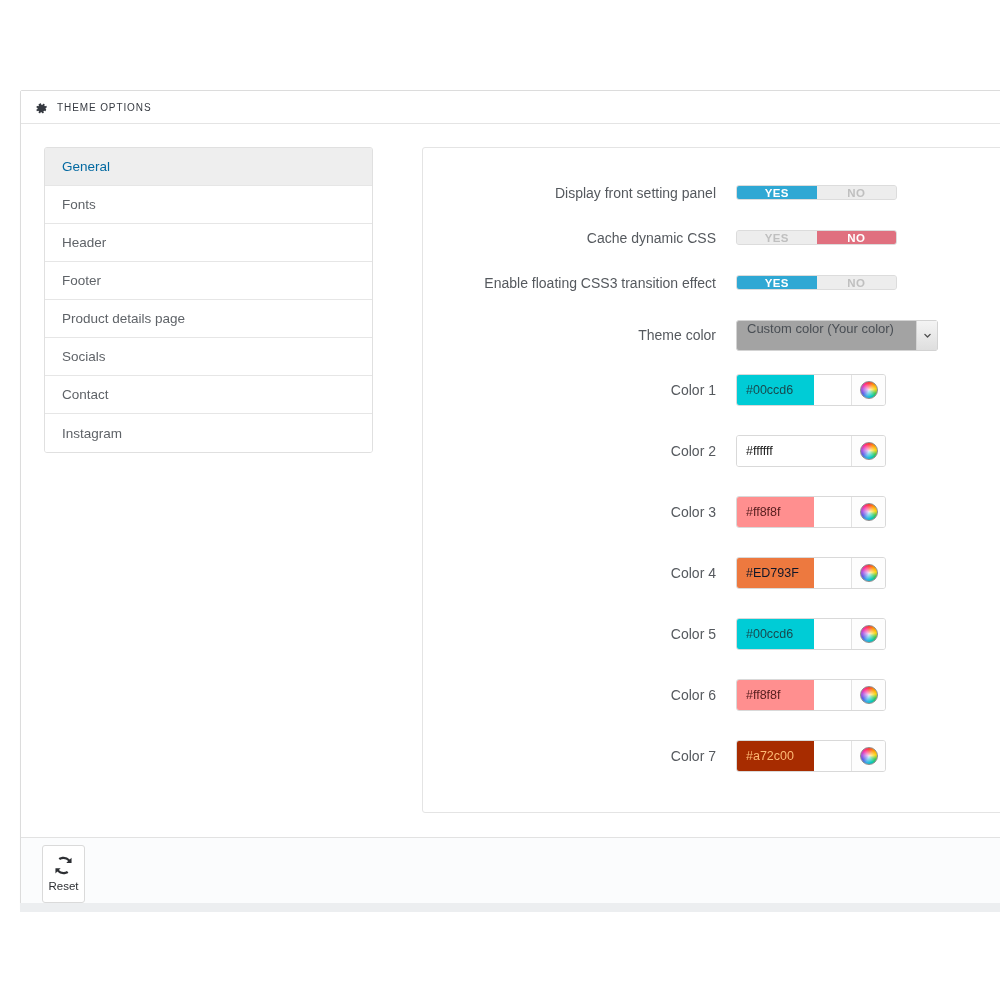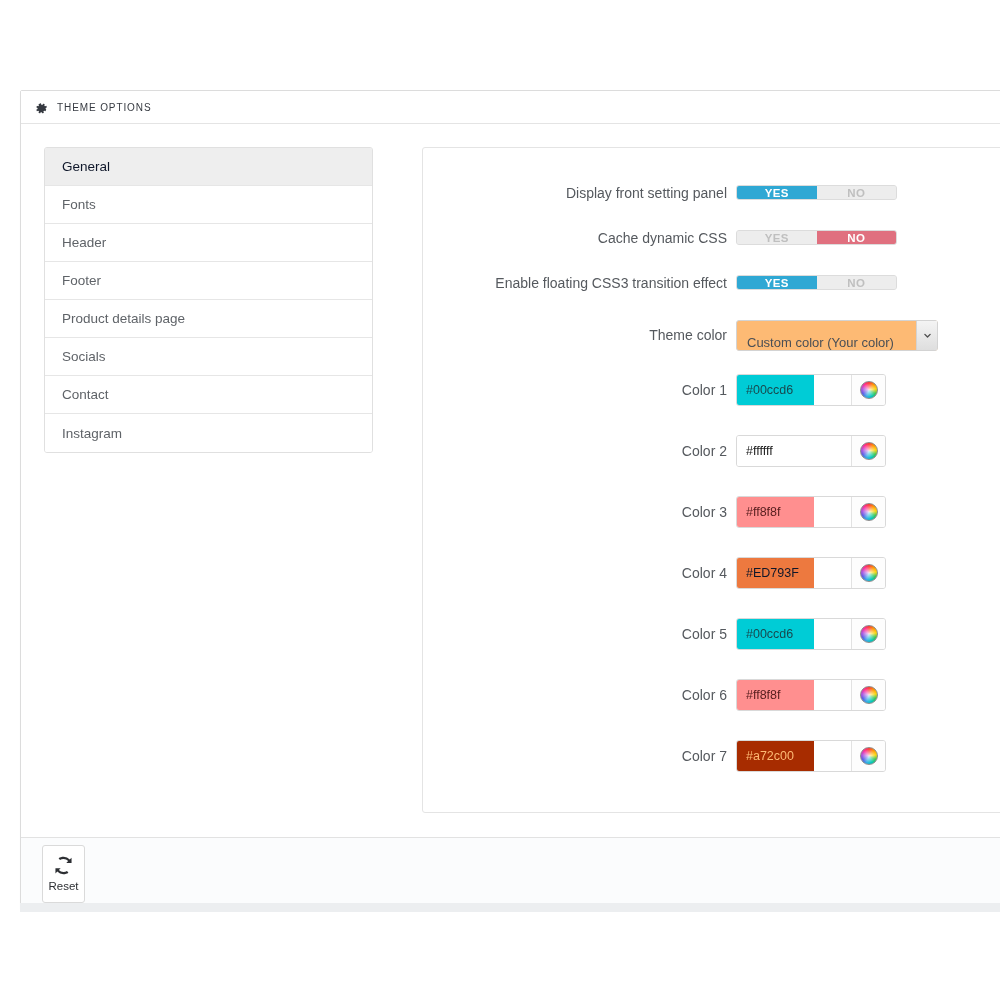--- a/index.html
+++ b/index.html
@@ -83,21 +83,21 @@
     font-size: 13.5px;
     color: #5f6368;
     background: #ffffff;
     border-bottom: 1px solid #e6e6e6;
     cursor: pointer;
     white-space: nowrap;
   }
   .sidebar-item:last-child { border-bottom: none; }
   .sidebar-item.active {
     background: #eeeeee;
-    color: #0f172a;
+    color: #0369a1;
   }
 
   
   .content-card {
     margin-left: 49px;
     margin-right: 0;
     flex: 1 1 auto;
     min-width: 0;
     border: 1px solid #e4e4e4;
     border-radius: 3px;
@@ -116,21 +116,21 @@
   .row-toggle { height: 45px; }
   .row-select { height: 48px; margin-top: 6px; }
   .row-color  { height: 61px; }
 
   .field-label {
     font-size: 14px;
     color: #55595e;
     text-align: right;
     width: 313px;
     flex: 0 0 313px;
-    padding-right: 9px;
+    padding-right: 20px;
     white-space: nowrap;
   }
 
   
   .switch {
     display: flex;
     width: 161px;
     height: 15px;
     border-radius: 3px;
     overflow: hidden;
@@ -160,23 +160,23 @@
   }
 
   
   .select-wrap {
     position: relative;
     width: 202px;
     height: 31px;
     flex: 0 0 auto;
     border: 1px solid #d3d3d3;
     border-radius: 3px;
-    background: #fdba74;
-    display: flex;
-    align-items: flex-end;
+    background: #a3a3a3;
+    display: flex;
+    align-items: flex-start;
     cursor: pointer;
   }
   .select-value {
     flex: 1 1 auto;
     padding-left: 10px;
     font-size: 13px;
     color: #4a4f55;
     white-space: nowrap;
     overflow: hidden;
   }

